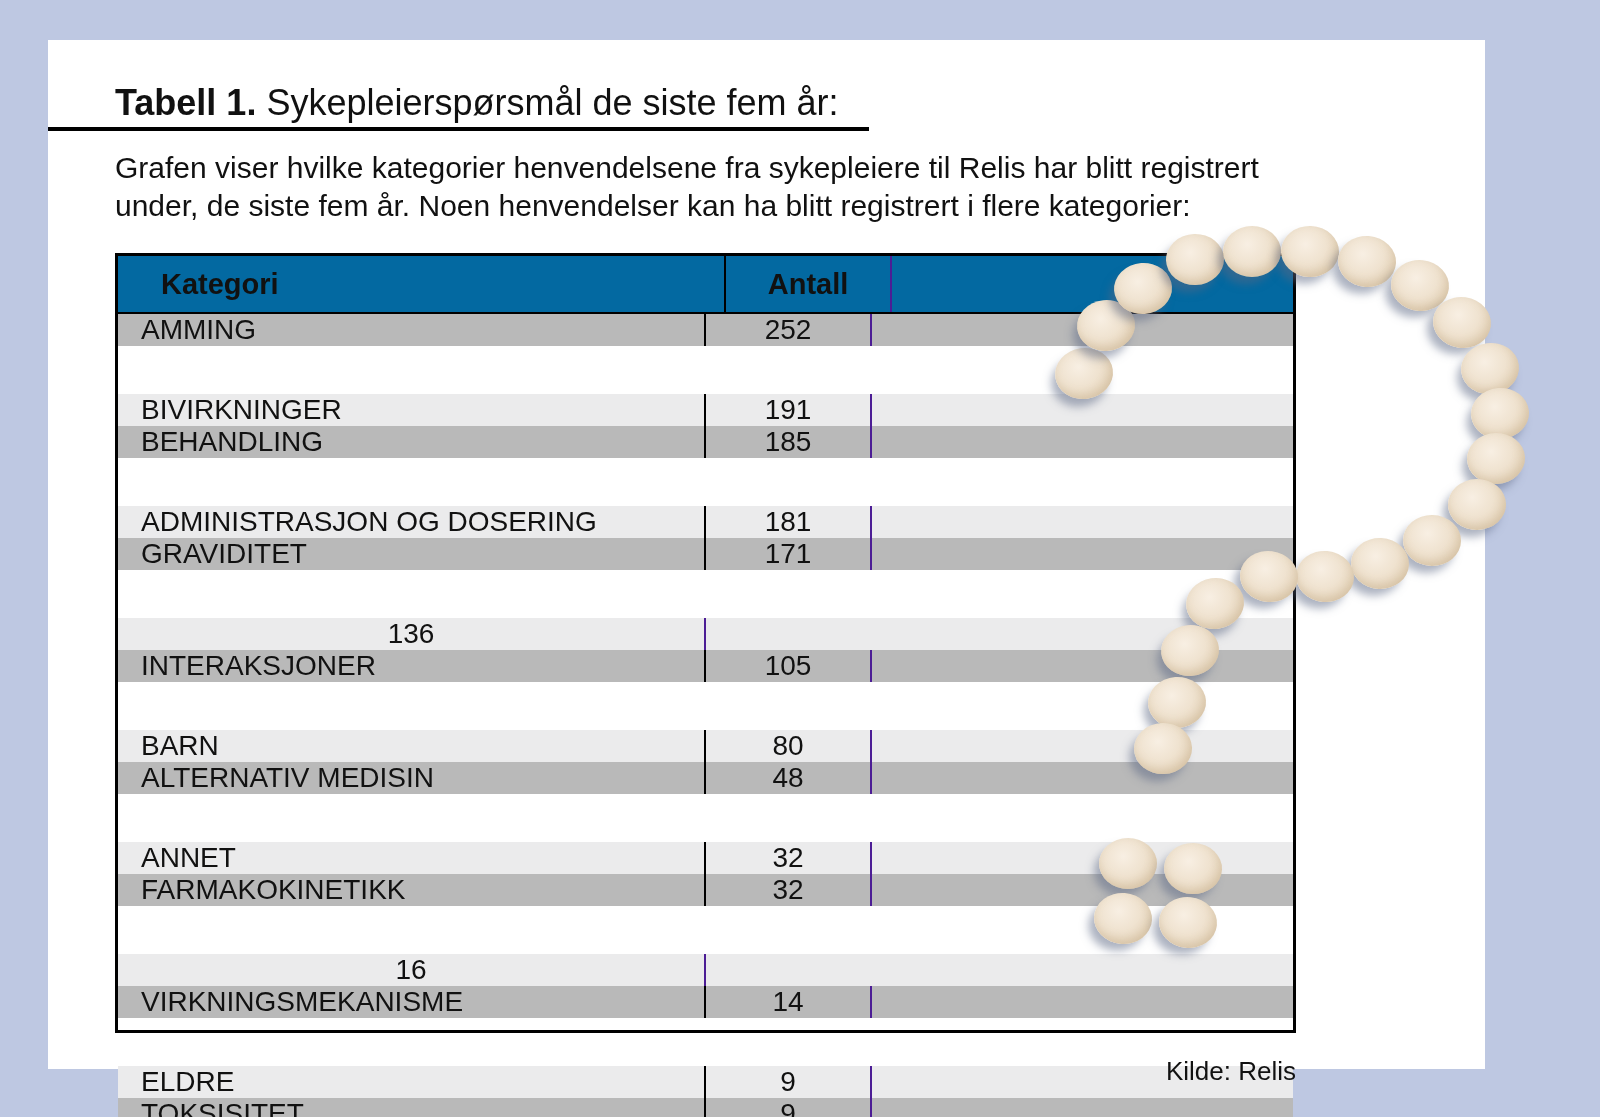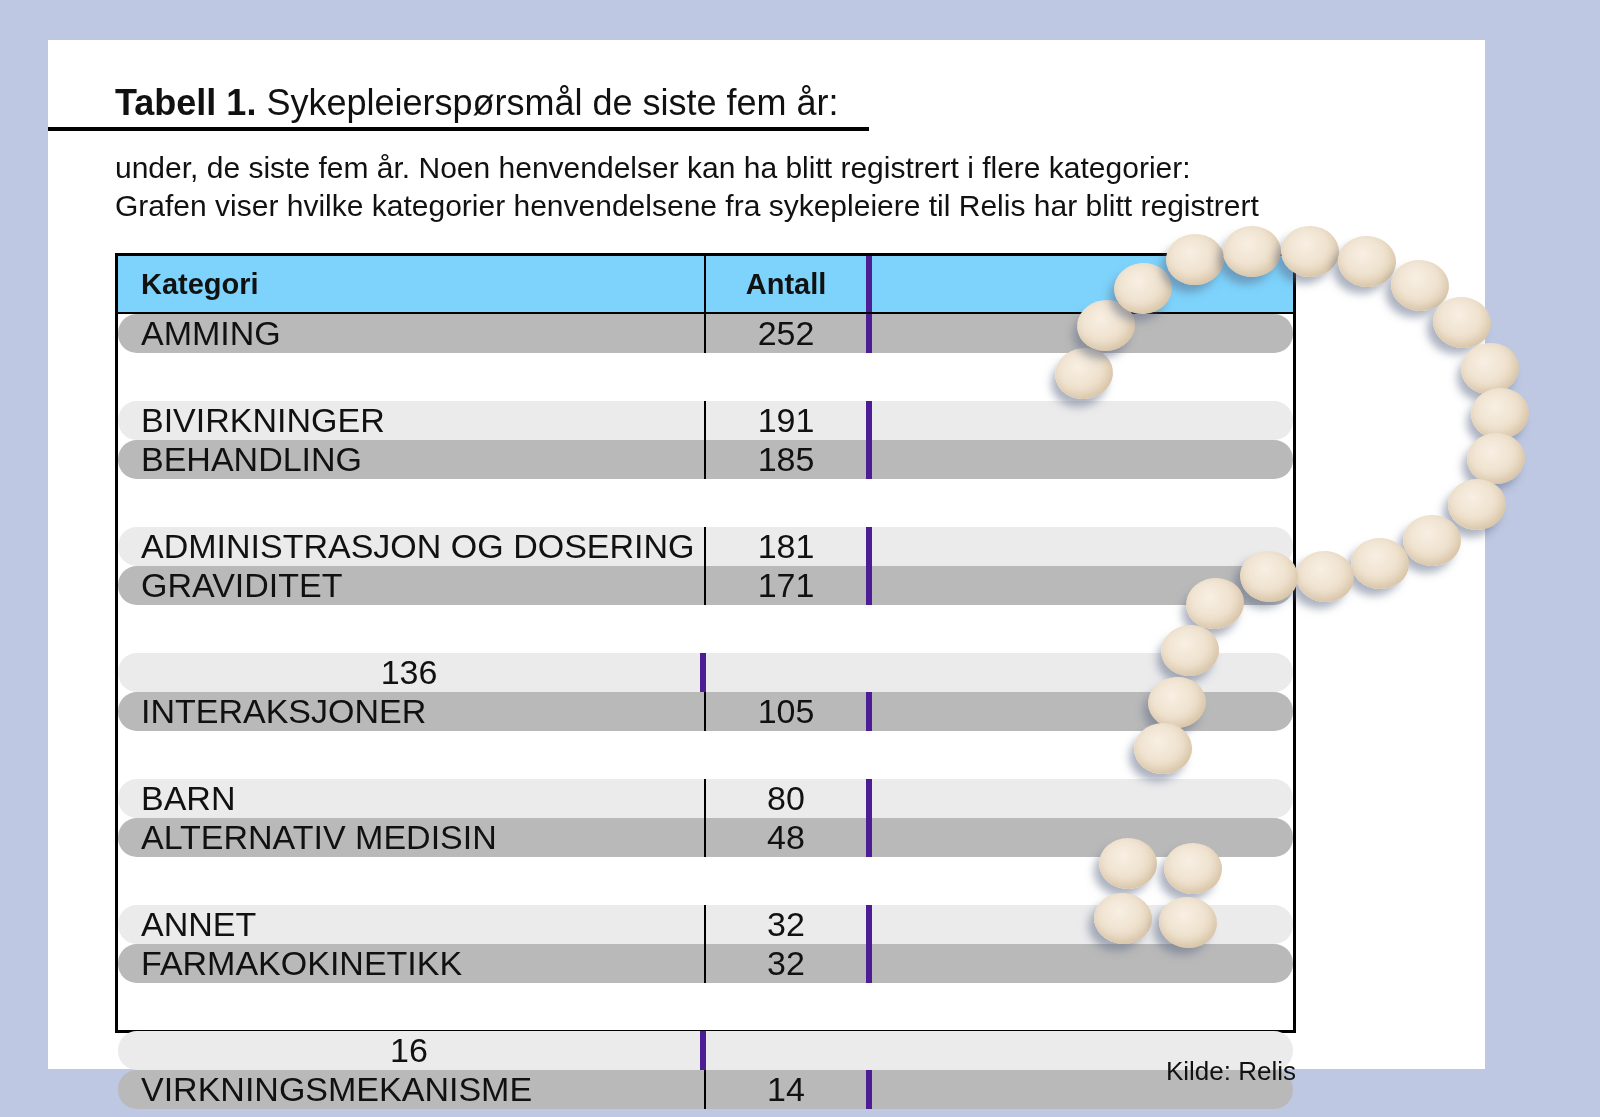--- a/index.html
+++ b/index.html
@@ -12,26 +12,26 @@
   .page-title{position:absolute;left:115px;top:82px;font-size:36px;white-space:nowrap;}
   .page-title .bold{font-weight:bold;}
   .title-rule{position:absolute;left:48px;top:127px;width:821px;height:4px;background:#000;}
   .desc{position:absolute;left:115px;top:149px;font-size:30px;line-height:38px;white-space:nowrap;}
   .table{
     position:absolute;left:115px;top:253px;width:1181px;height:780px;
     border:3px solid #000;box-sizing:border-box;background:#fff;
     display:flex;flex-direction:column;
   }
   .trow{display:grid;grid-template-columns:588px 166px 1fr;}
-  .thead{height:58px;border-bottom:2px solid #000;background:#7dd3fc;flex:0 0 auto;box-sizing:border-box;}
+  .thead{height:58px;border-bottom:2px solid #000;background:#0369a1;flex:0 0 auto;box-sizing:border-box;padding-left:20px;}
   .trow .c1{display:flex;align-items:center;padding-left:23px;border-right:2px solid #000;box-sizing:border-box;overflow:hidden;}
-  .trow .c2{display:flex;align-items:center;justify-content:center;border-right:6px solid #4c1d95;box-sizing:border-box;}
+  .trow .c2{display:flex;align-items:center;justify-content:center;border-right:2px solid #4c1d95;box-sizing:border-box;}
   .trow .c3{}
   .thead .c1,.thead .c2{font-weight:bold;font-size:29px;}
-  .datarow{flex:1 1 auto;font-size:34px;border-radius:19px;}
+  .datarow{flex:1 1 auto;font-size:28px;}
   .datarow.shade-dark{background:#b9b9b9;}
   .datarow.shade-light{background:#ebebec;margin-top:48px;}
   .kilde{position:absolute;right:304px;top:1036px;font-size:26px;margin-top:20px;}
   .pill{
     position:absolute;width:58px;height:51px;border-radius:50%;
     background:radial-gradient(ellipse at 42% 36%, #f8efe3 0%, #efe2cf 45%, #e6d5bc 72%, #d2bfa3 100%);
     box-shadow:-6px 8px 9px -1px rgba(91,104,132,0.50), inset -2px -4px 8px rgba(189,166,133,0.35);
   }
 </style>
 </head>
@@ -41,22 +41,22 @@
 
   <div class="card"></div>
 
   <div class="page-title">
     <span class="bold">Tabell 1.</span><span> Sykepleierspørsmål de siste fem år:</span>
   </div>
 
   <div class="title-rule"></div>
 
   <div class="desc">
+    <div>Grafen viser hvilke kategorier henvendelsene fra sykepleiere til Relis har blitt registrert</div>
     <div>under, de siste fem år. Noen henvendelser kan ha blitt registrert i flere kategorier:</div>
-    <div>Grafen viser hvilke kategorier henvendelsene fra sykepleiere til Relis har blitt registrert</div>
   </div>
 
   <div class="table">
     <div class="trow thead">
       <div class="c1">Kategori</div>
       <div class="c2">Antall</div>
       <div class="c3"></div>
     </div>
 
   <div class="trow datarow shade-dark">

